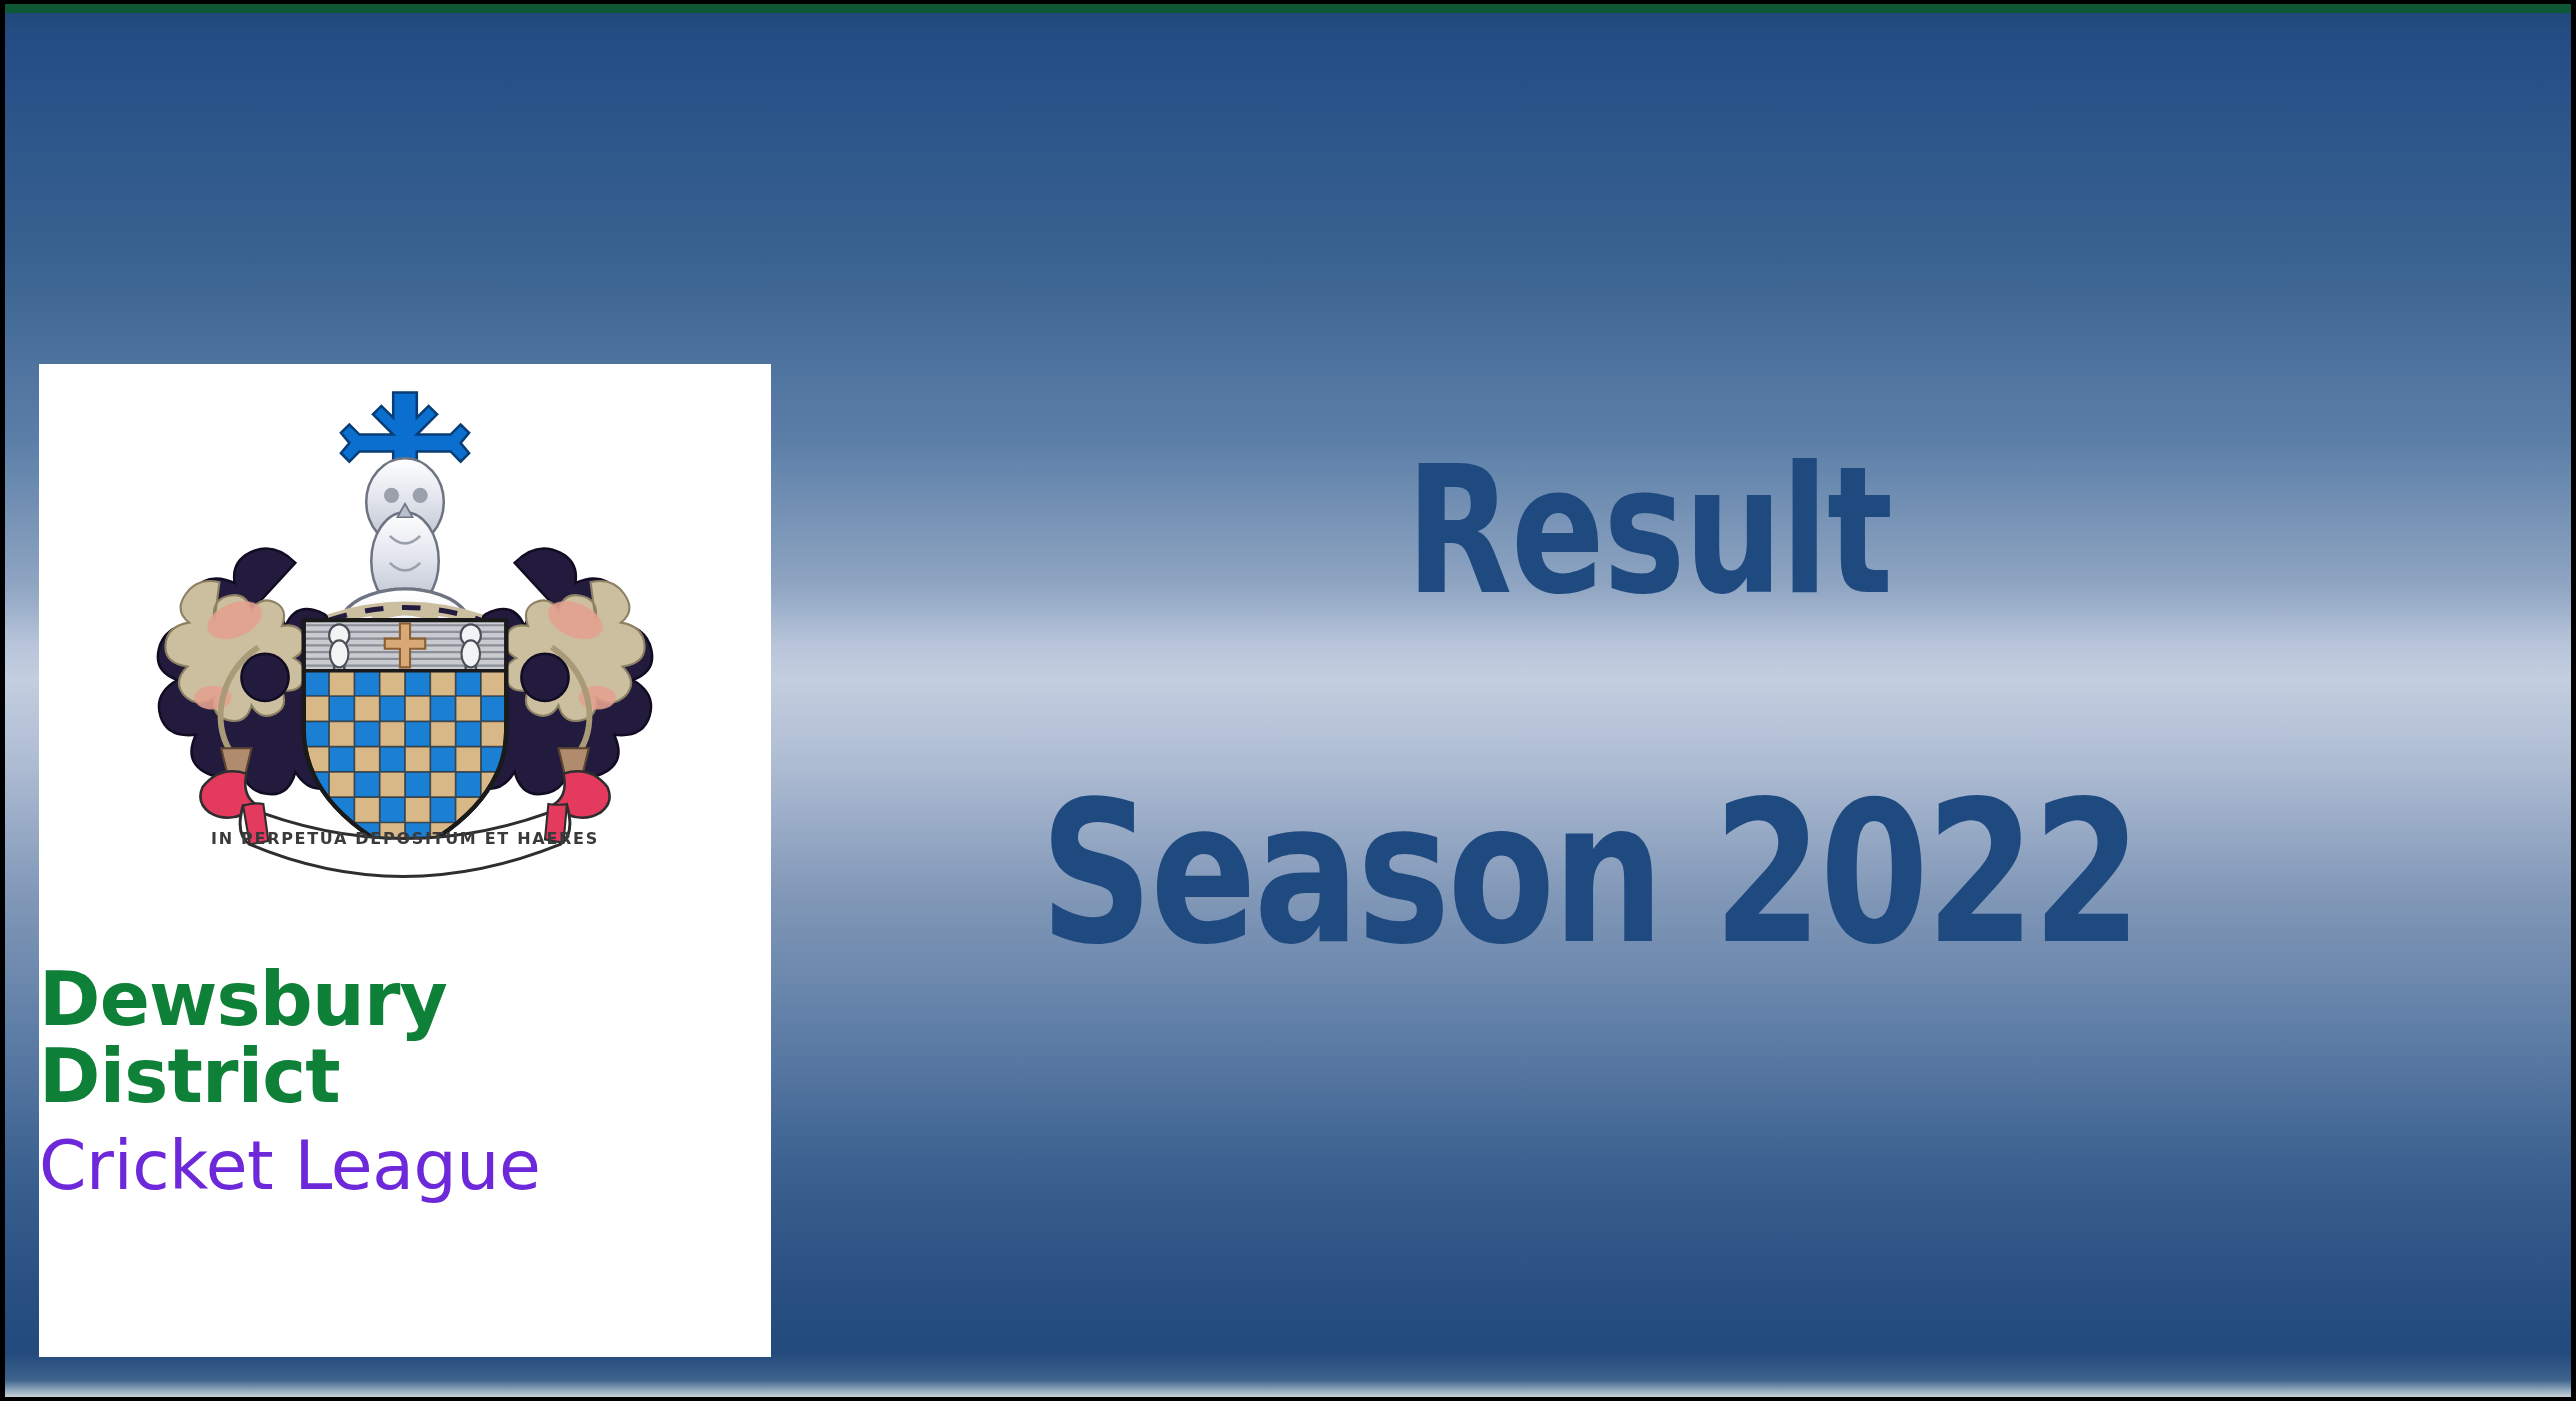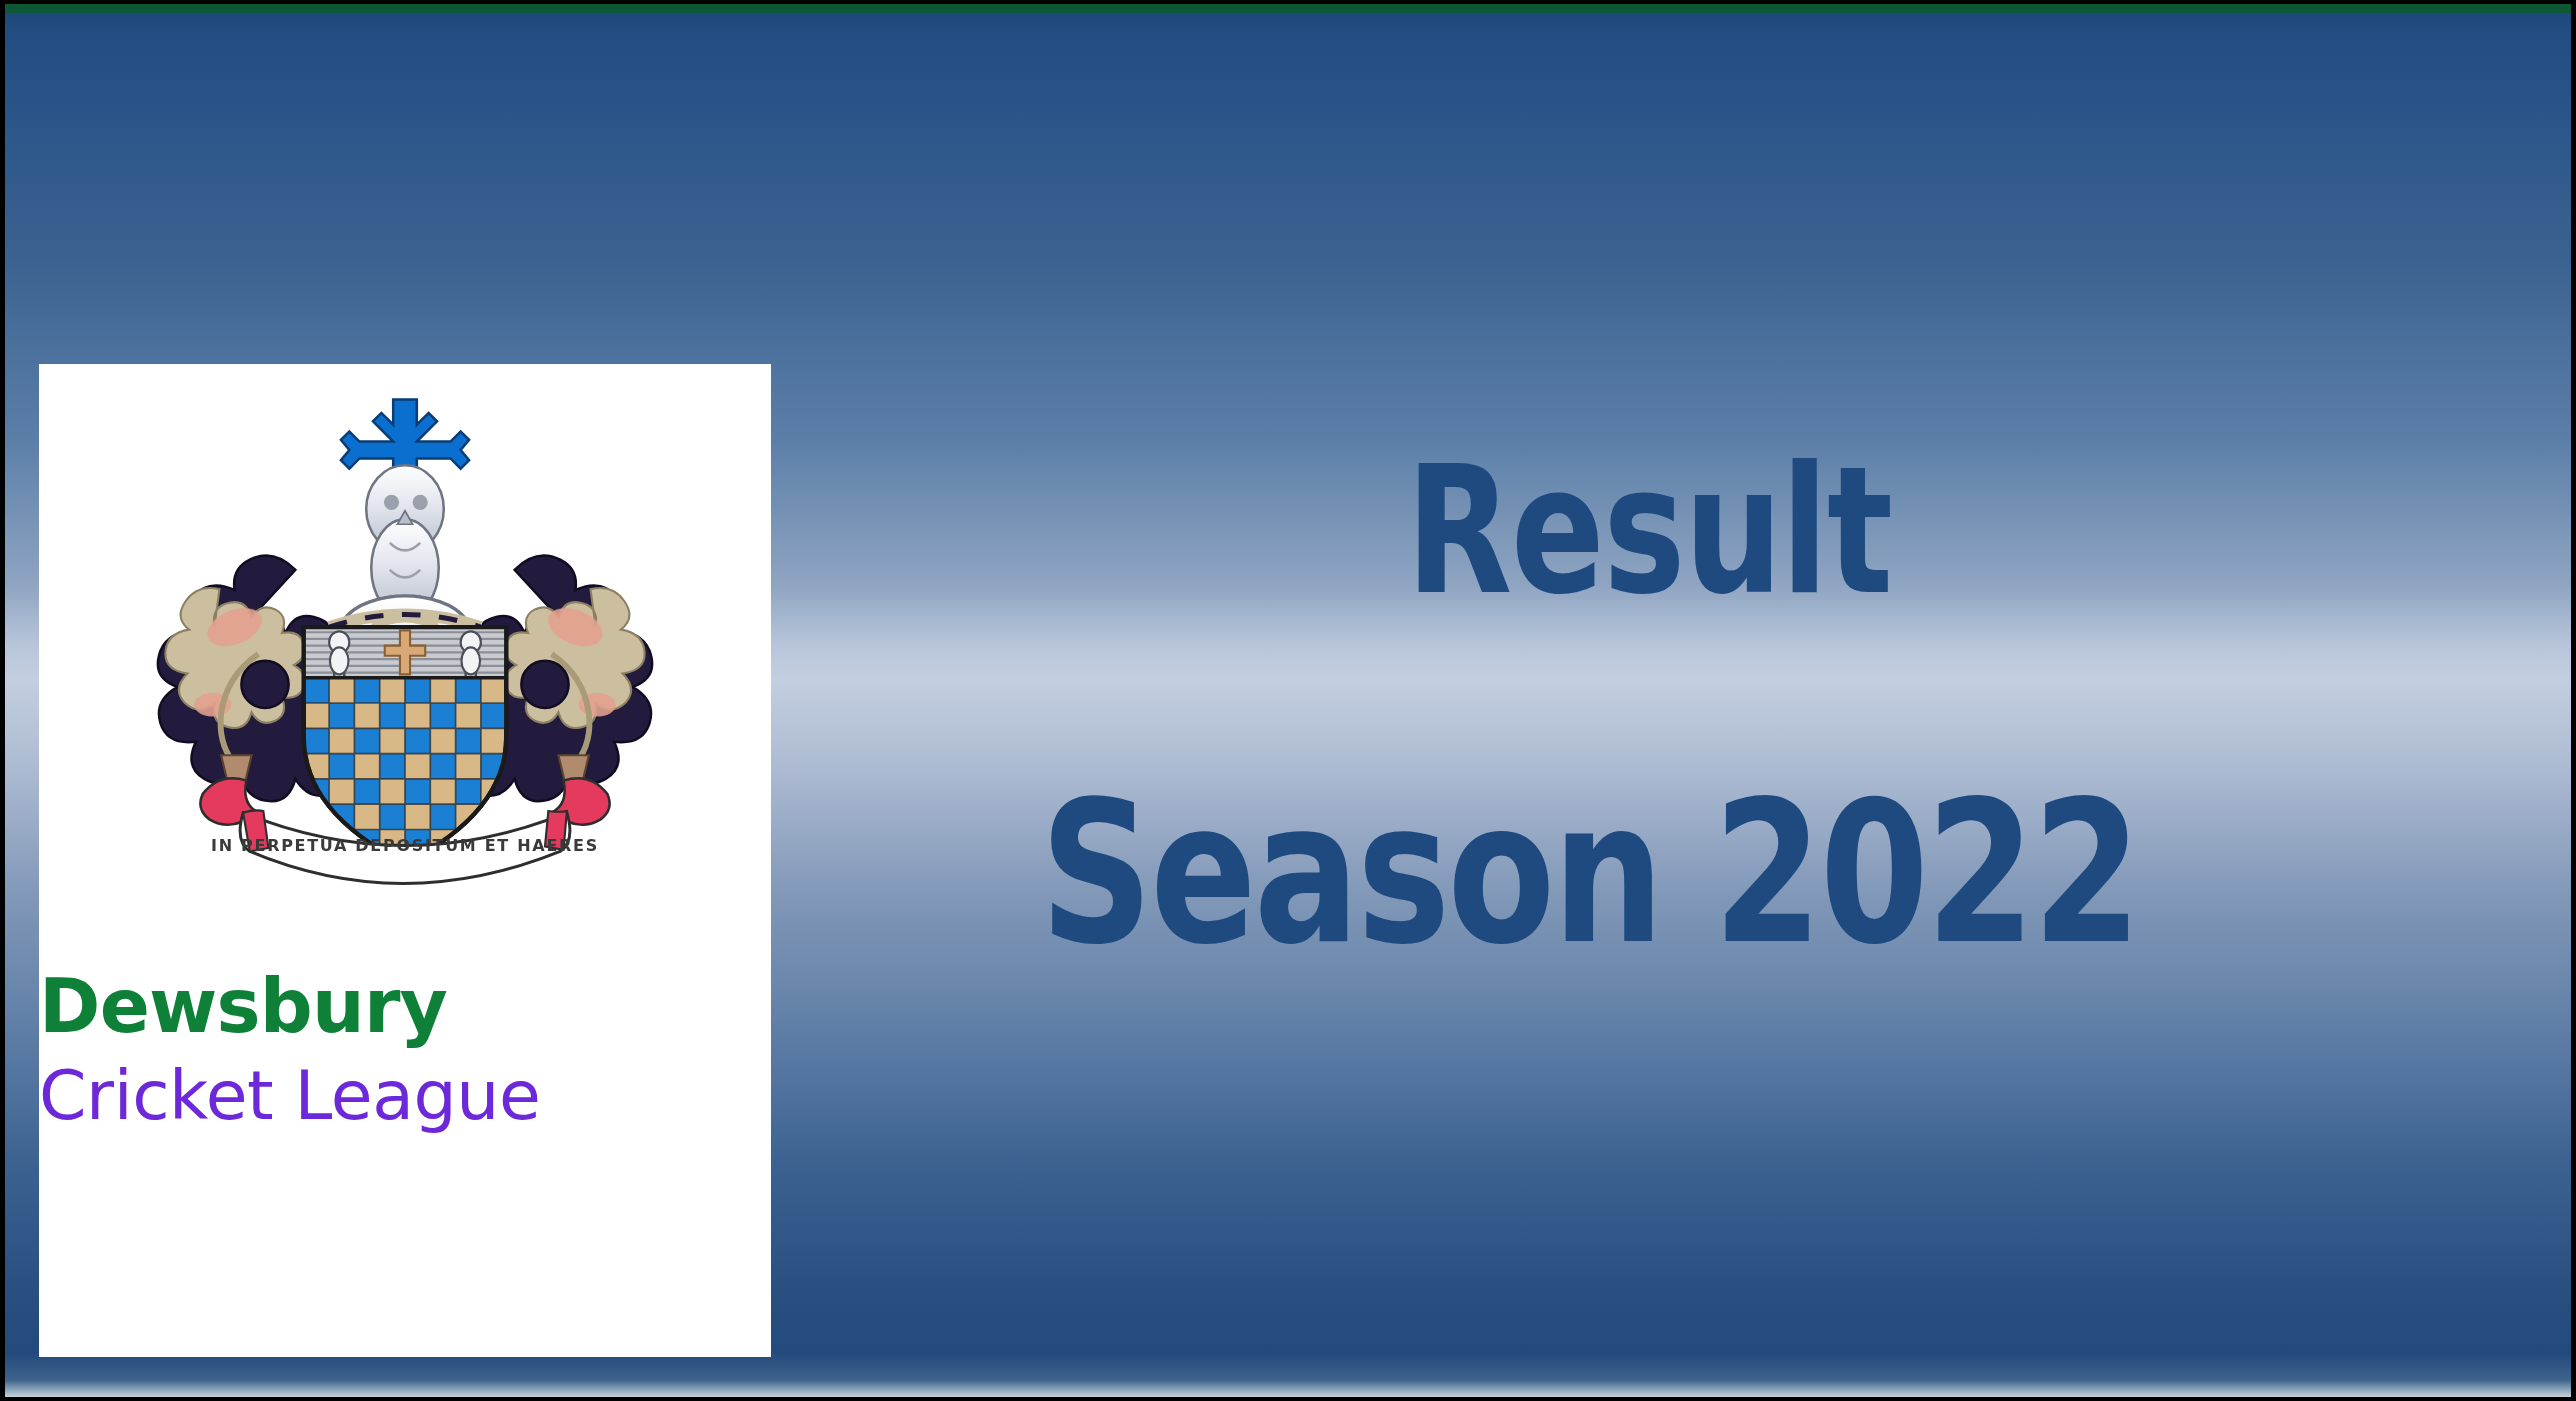--- a/index.html
+++ b/index.html
@@ -71,21 +71,21 @@
     top: 364px;
     width: 732px;
     height: 993px;
     background: #ffffff;
     z-index: 4;
     display: flex;
     flex-direction: column;
     align-items: center;
     justify-content: flex-start;
     box-sizing: border-box;
-    padding-top: 7px;
+    padding-top: 0;
   }
 
   
   #crest-wrap {
     width: 624px;
     height: 599px;
     margin-top: 3.4px;
     display: block;
   }
   #crest-wrap svg { width: 100%; height: 100%; display:block; }
@@ -318,20 +318,21 @@
           <path d="M610 498 q-20 -26 -52 -16 q6 28 -14 38 q32 24 58 8 q16 -12 8 -30 z" fill="#e33a5e" stroke="#2e2e2e" stroke-width="3"></path>
           <path d="M178 520 q192 78 384 0 q10 34 -8 46 q-188 76 -368 0 q-18 -12 -8 -46 z" fill="#ffffff" stroke="#2e2e2e" stroke-width="3.5"></path>
           <path d="M178 520 q14 -4 24 -2 l6 44 q-12 2 -22 4 z M540 518 q14 2 22 0 l-4 46 q-12 -2 -22 -4 z" fill="#e33a5e" stroke="#2e2e2e" stroke-width="2.5"></path>
           <text x="370" y="566" font-family="DejaVu Sans, sans-serif" font-size="19" font-weight="bold" fill="#3a3a3a" text-anchor="middle" letter-spacing="2">IN PERPETUA DEPOSITUM ET HAERES</text>
         </g>
       </svg>
     </div>
 
     <div id="logo-text">
       <div class="logo-line1">Dewsbury</div>
+      <div class="logo-line2">District</div>
       <div class="logo-line3">Cricket League</div>
     </div>
   </div>
 
   <div id="headings">
     <div class="heading" id="heading-result">Result</div>
     <div class="heading" id="heading-season">Season 2022</div>
   </div>
 
 </div>

